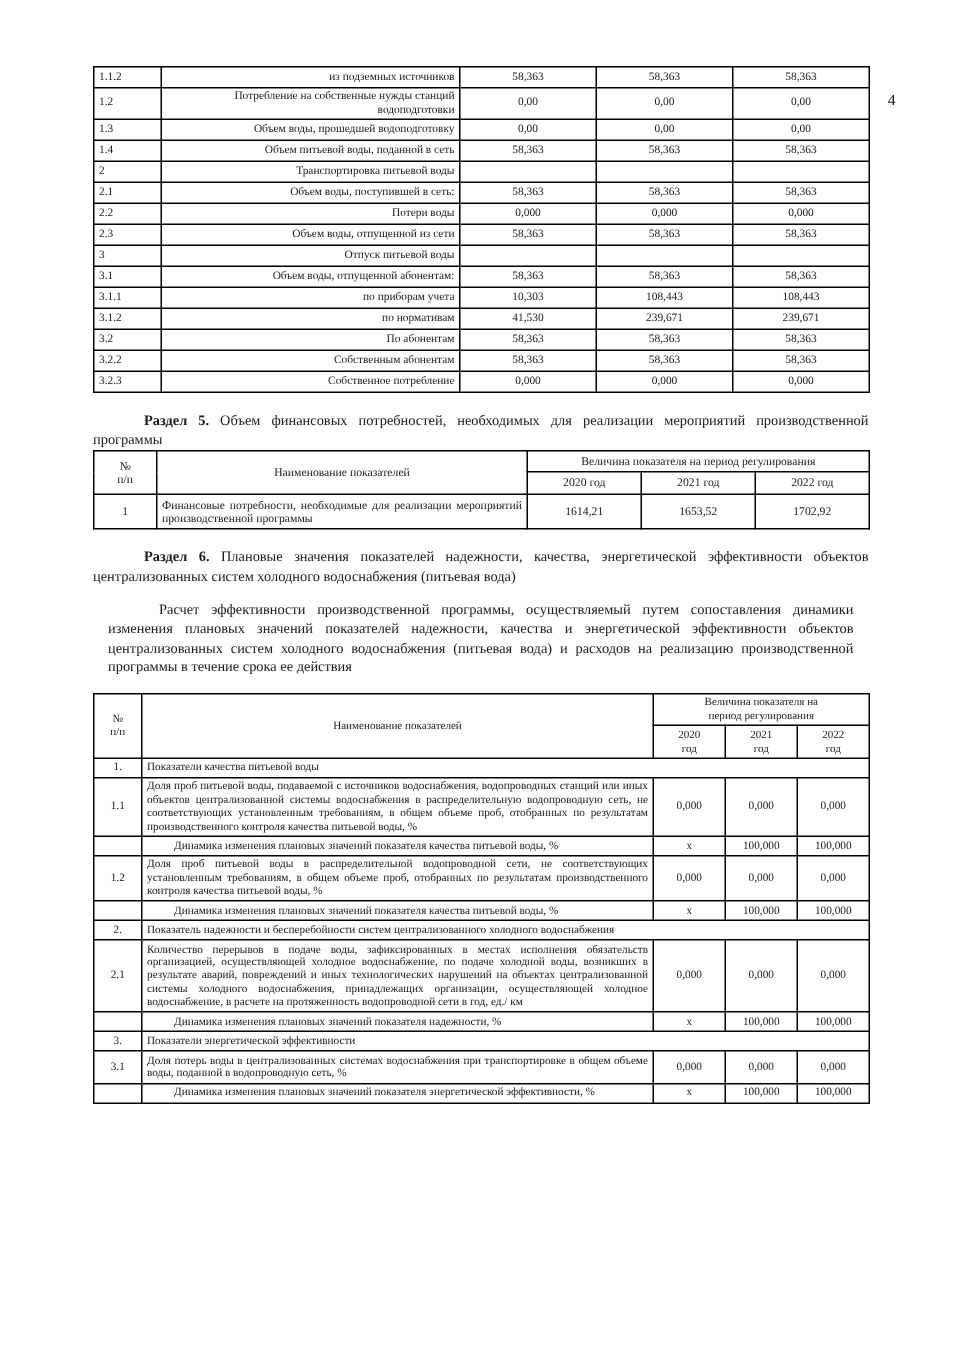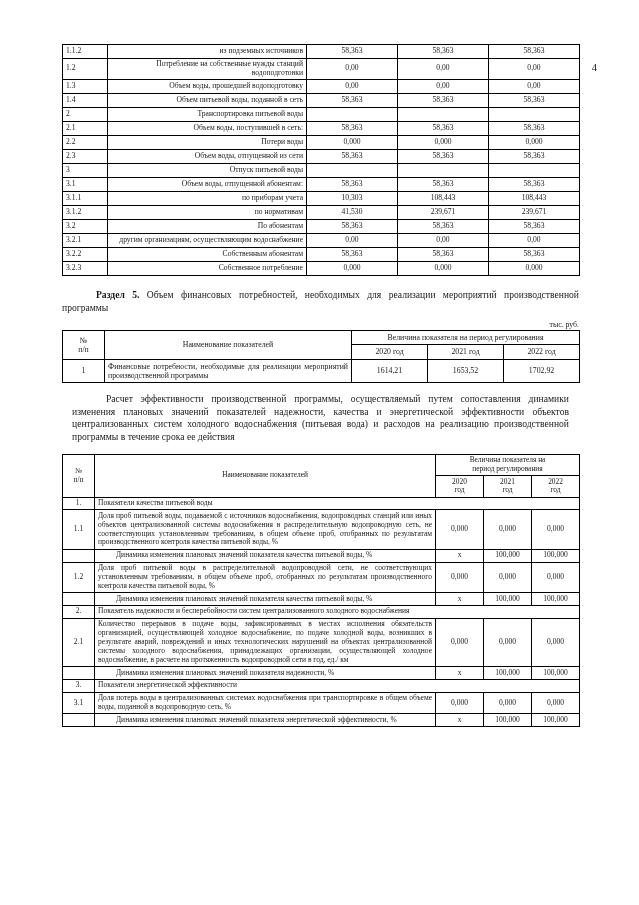--- a/index.html
+++ b/index.html
@@ -199,48 +199,40 @@
           <td class="num">239,671</td>
         </tr>
         <tr>
           <td class="idx">3.2</td>
           <td class="name">По абонентам</td>
           <td class="num">58,363</td>
           <td class="num">58,363</td>
           <td class="num">58,363</td>
         </tr>
         <tr>
-          <td class="idx">3.2.1</td>
-          <td class="name">другим организациям, осуществляющим водоснабжение</td>
-          <td class="num">0,00</td>
-          <td class="num">0,00</td>
-          <td class="num">0,00</td>
-        </tr>
-        <tr>
           <td class="idx">3.2.2</td>
           <td class="name">Собственным абонентам</td>
           <td class="num">58,363</td>
           <td class="num">58,363</td>
           <td class="num">58,363</td>
         </tr>
         <tr>
           <td class="idx">3.2.3</td>
           <td class="name">Собственное потребление</td>
           <td class="num">0,000</td>
           <td class="num">0,000</td>
           <td class="num">0,000</td>
         </tr>
       </tbody>
   </table>
 
   <p class="section-head">
     <b>Раздел 5.</b><span> Объем финансовых потребностей, необходимых для реализации мероприятий производственной программы</span>
   </p>
 
-  <div class="units">тыс. руб.</div>
 
   <table class="doc" id="table-finance">
     <colgroup>
       <col style="width:42px">
       <col style="width:247px">
       <col style="width:76px">
       <col style="width:76px">
       <col style="width:76px">
     </colgroup>
     <tbody>
@@ -260,20 +252,23 @@
       <tr>
         <td class="c">1</td>
         <td class="j">Финансовые потребности, необходимые для реализации мероприятий производственной программы</td>
         <td class="num">1614,21</td>
         <td class="num">1653,52</td>
         <td class="num">1702,92</td>
       </tr>
     </tbody>
   </table>
 
+  <p class="section-head">
+    <b>Раздел 6.</b><span> Плановые значения показателей надежности, качества, энергетической эффективности объектов централизованных систем холодного водоснабжения (питьевая вода)</span>
+  </p>
   <p class="body-par">Расчет эффективности производственной программы, осуществляемый путем сопоставления динамики изменения плановых значений показателей надежности, качества и энергетической эффективности объектов централизованных систем холодного водоснабжения (питьевая вода) и расходов на реализацию производственной программы в течение срока ее действия</p>
 
   <table class="doc" id="table-indicators">
     <colgroup>
       <col style="width:32px">
       <col style="width:341px">
       <col style="width:48px">
       <col style="width:48px">
       <col style="width:48px">
     </colgroup>

